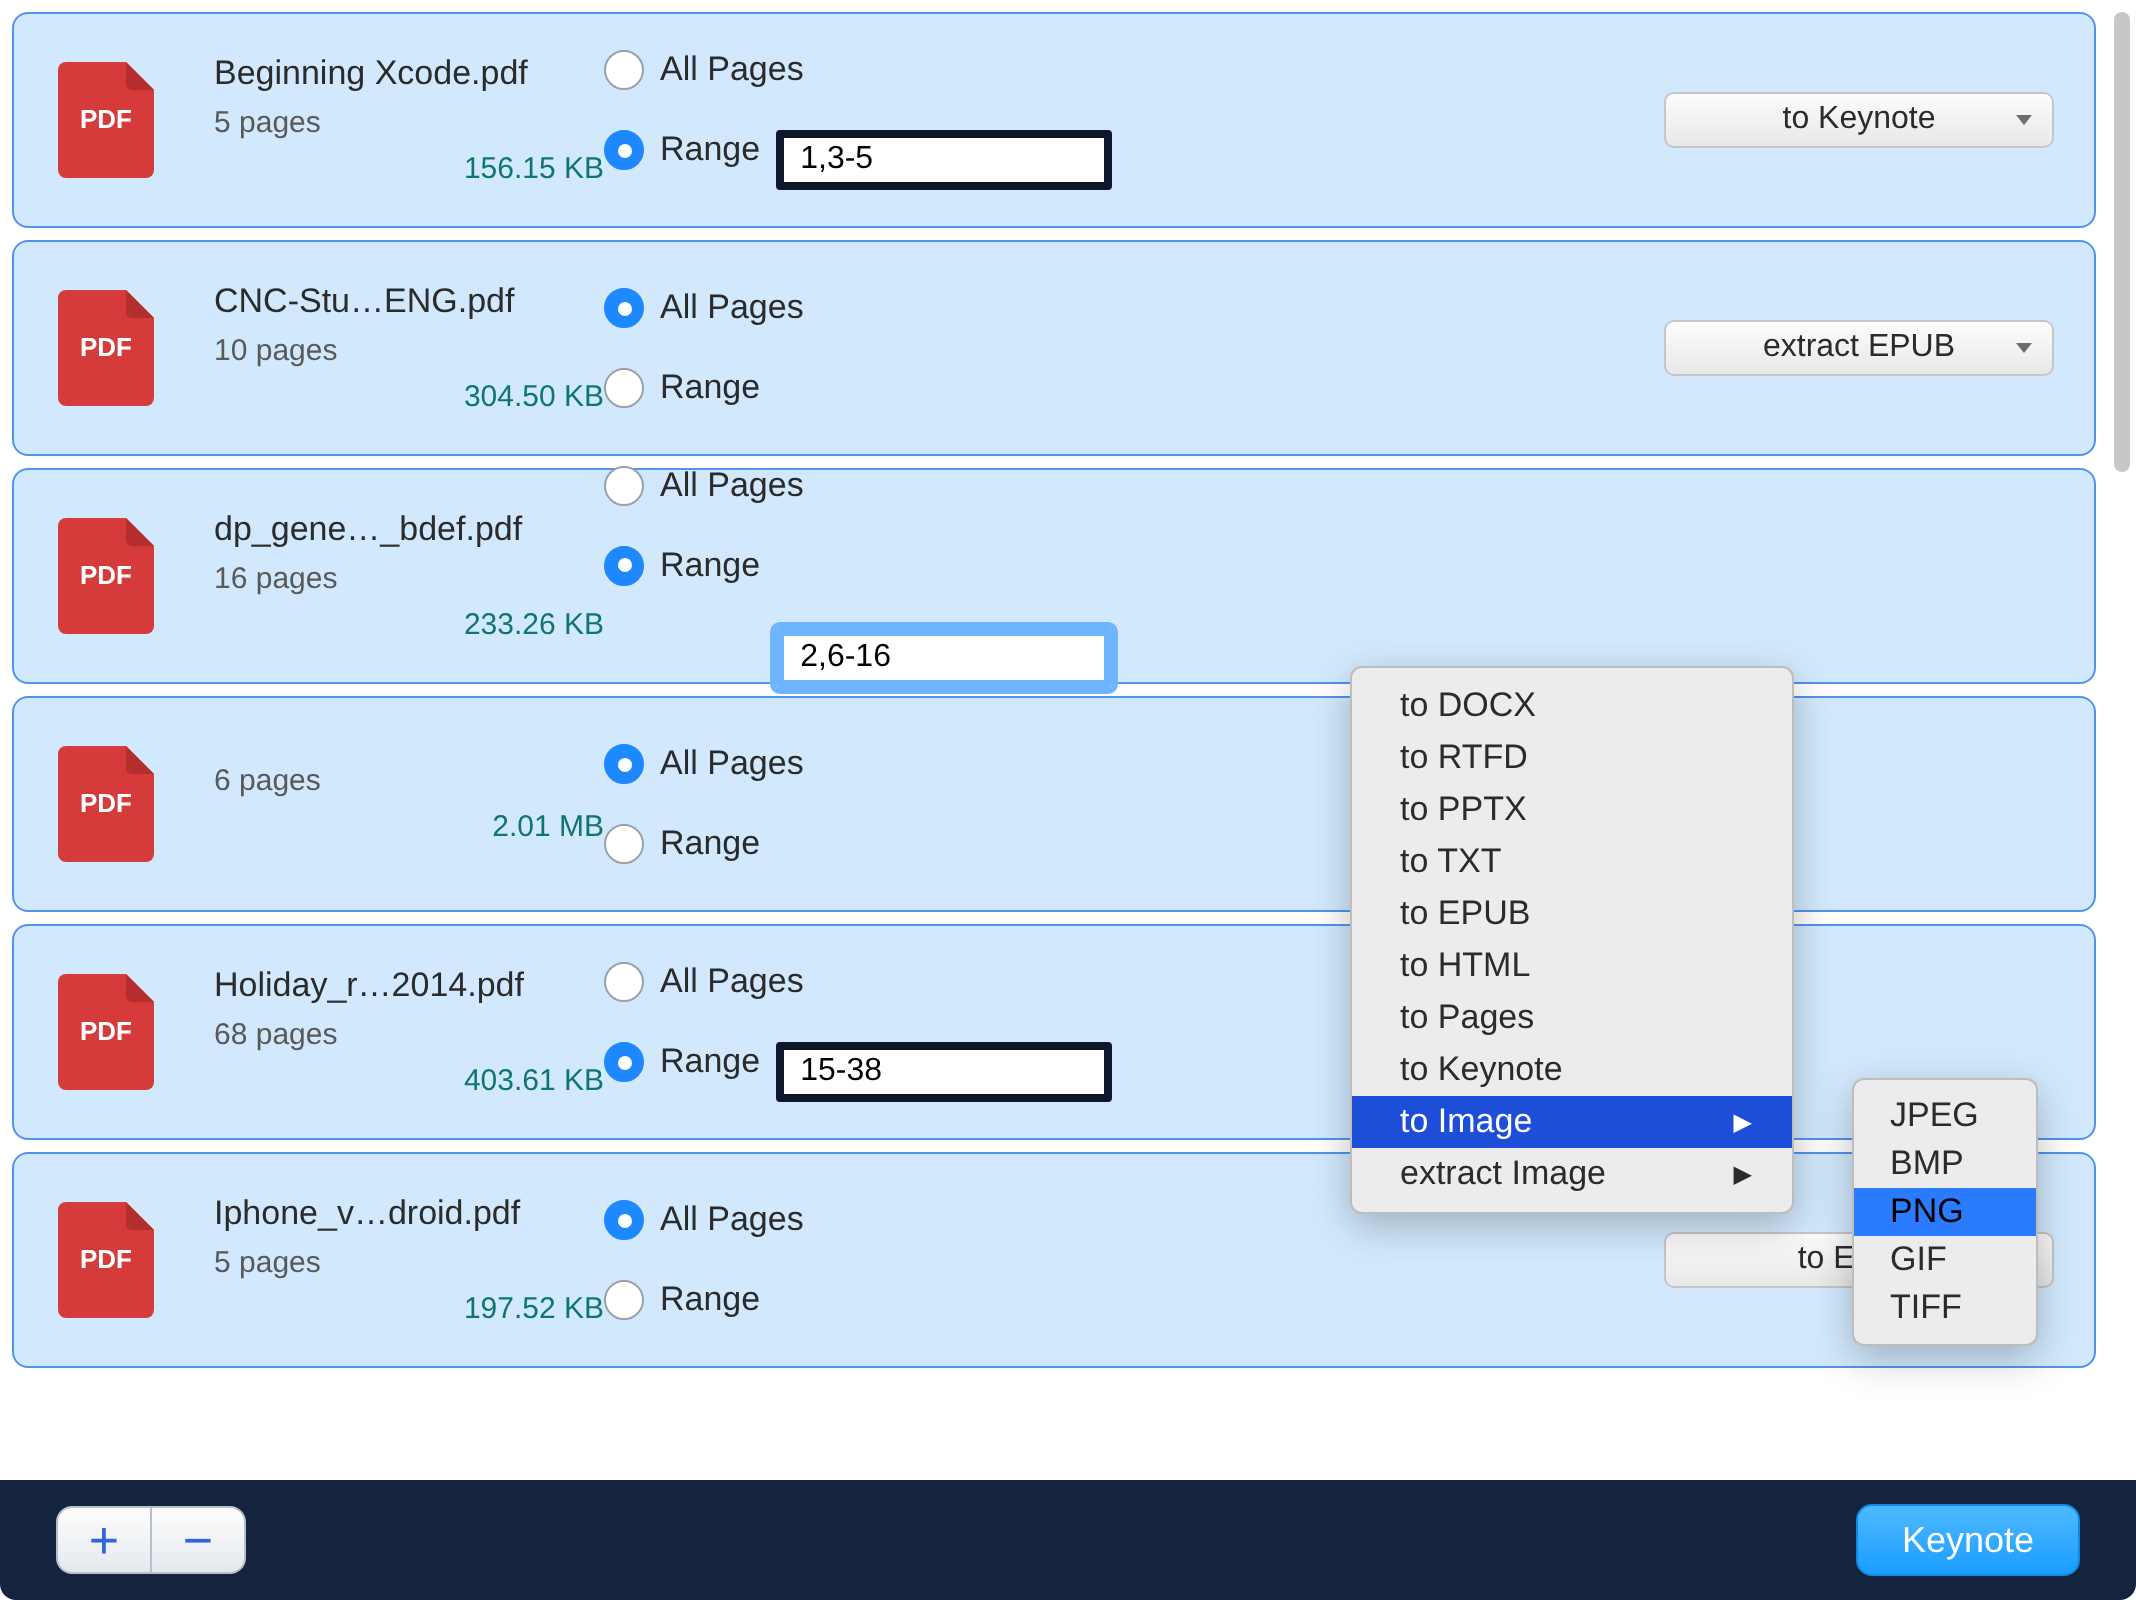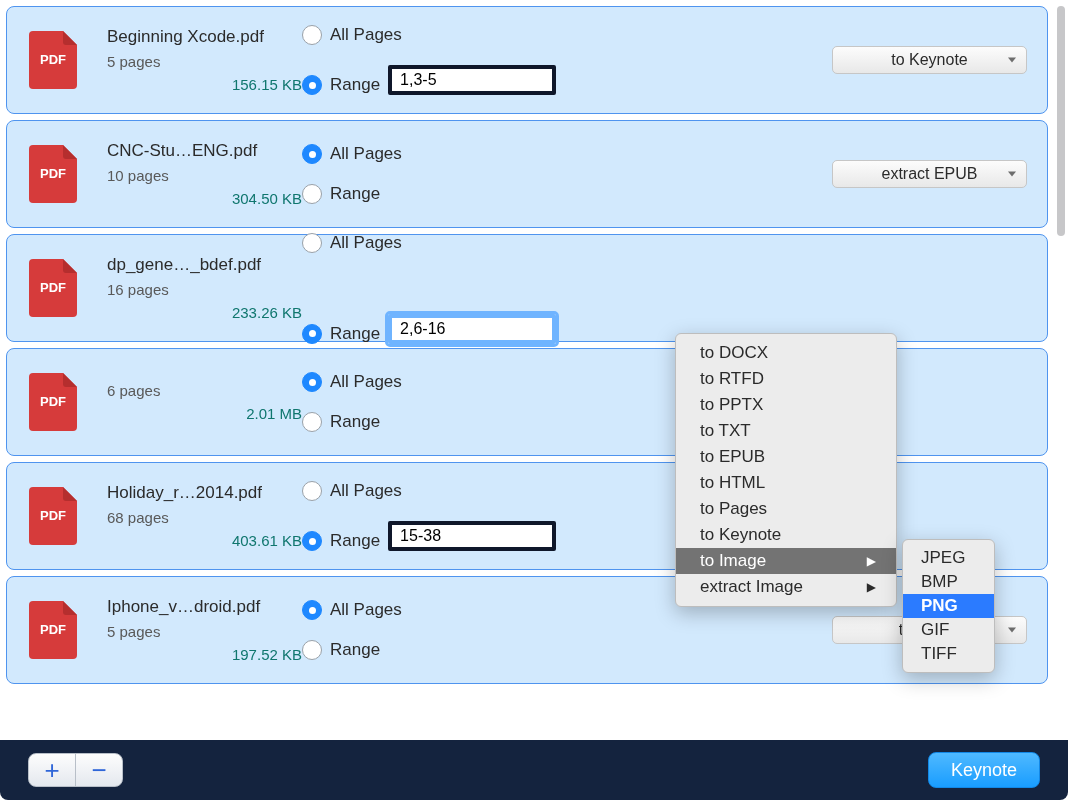--- a/index.html
+++ b/index.html
@@ -24,41 +24,41 @@
 
 .pdf-icon { width: 48px; height: 58px; position: relative; margin-right: 30px; }
 .pdf-icon svg { width: 48px; height: 58px; }
 
 .fileinfo { width: 195px; }
 .fname { font-size: 17px; color: #2b2b2b; margin-bottom: 6px; white-space: nowrap; overflow: hidden; text-overflow: ellipsis; }
 .pages { font-size: 15px; color: #595959; margin-bottom: 6px; }
 .size { font-size: 15px; color: #0f766e; text-align: right; }
 
 .radios { display: flex; flex-direction: column; gap: 20px; }
-.radio-row { display: flex; align-items: flex-end; gap: 8px; }
+.radio-row { display: flex; align-items: flex-start; gap: 8px; }
 .radio { width: 20px; height: 20px; border-radius: 50%; border: 1.5px solid #9aa1a8; background: #fff; display: flex; align-items: center; justify-content: center; }
 .radio.sel { border-color: #1e88ff; background: #1e88ff; }
 .radio.sel::after { content:""; width: 7px; height: 7px; background: #fff; border-radius: 50%; }
 .radio-label { font-size: 17px; color: #2b2b2b; }
 .range-input { width: 168px; height: 30px; border: 4px solid #0f172a; border-radius: 2px; padding: 0 8px; font-size: 16px; background: #fff; }
 .range-input.focused { outline: 3px solid #6fb4ff; border-color: #6fb4ff; margin-top: 41px; }
 
 .spacer { flex: 1; }
 
 .format-dd { width: 195px; height: 28px; background: linear-gradient(#fcfcfc,#e8e8e8); border: 1px solid #c6c6c6; border-radius: 5px; display: flex; align-items: center; justify-content: center; font-size: 16px; color: #2b2b2b; position: relative; }
 .format-dd::after { content:""; position:absolute; right:10px; top:50%; transform:translateY(-50%); width:0; height:0; border-left:4px solid transparent; border-right:4px solid transparent; border-top:5px solid #6d6d6d; }
 
 .dropdown-menu { position: absolute; left: 675px; top: 333px; width: 222px; background: #ececec; border: 1px solid #bdbdbd; border-radius: 6px; box-shadow: 0 6px 20px rgba(0,0,0,0.25); padding: 6px 0; z-index: 10; }
 .dd-item { padding: 3px 20px 3px 24px; font-size: 17px; color: #2b2b2b; display: flex; align-items: center; justify-content: space-between; }
-.dd-item.hi { background: #737373; color: #fff; text-align: center; }
+.dd-item.hi { background: #1d4ed8; color: #fff; text-align: center; }
 .dd-arrow { font-size: 12px; }
 
-.submenu { position: absolute; left: 902px; top: 539px; width: 93px; background: #ececec; border: 1px solid #bdbdbd; border-radius: 6px; box-shadow: 0 6px 20px rgba(0,0,0,0.25); padding: 6px 0; z-index: 11; }
+.submenu { position: absolute; left: 926px; top: 539px; width: 93px; background: #ececec; border: 1px solid #bdbdbd; border-radius: 6px; box-shadow: 0 6px 20px rgba(0,0,0,0.25); padding: 6px 0; z-index: 11; }
 .sm-item { padding: 2px 18px; font-size: 17px; color: #2b2b2b; }
-.sm-item.hi { background: #2b7bff; color: #ffffff; font-weight: bold; }
+.sm-item.hi { background: #2b7bff; color: #000000; }
 
 .footer { height: 60px; background: #14233e; display: flex; align-items: center; padding: 0 28px; }
 .addremove { display: flex; background: linear-gradient(#fdfdfd,#e4e8ee); border: 1px solid #b8bfc8; border-radius: 8px; height: 34px; overflow: hidden; }
 .ar-btn { width: 46px; display: flex; align-items: center; justify-content: center; font-size: 26px; font-weight: 300; color: #2f66d8; }
 .ar-div { width: 1px; background: #b8bfc8; }
 .convert-btn { margin-left: auto; height: 36px; padding: 0 22px; background: linear-gradient(#4fb9ff,#199dff); border: 1px solid #1288e6; border-radius: 8px; color: #fff; font-size: 18px; display: flex; align-items: center; }
 </style>
 </head>
 <body>
 

